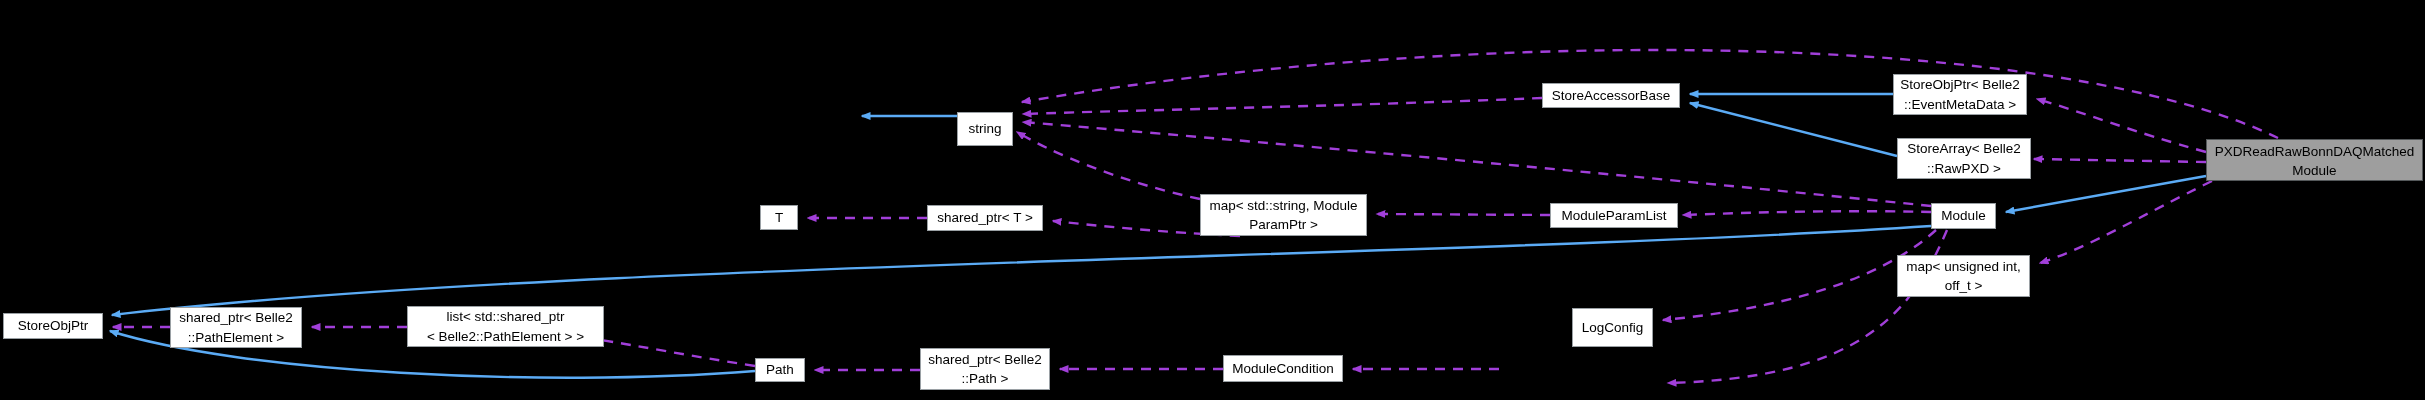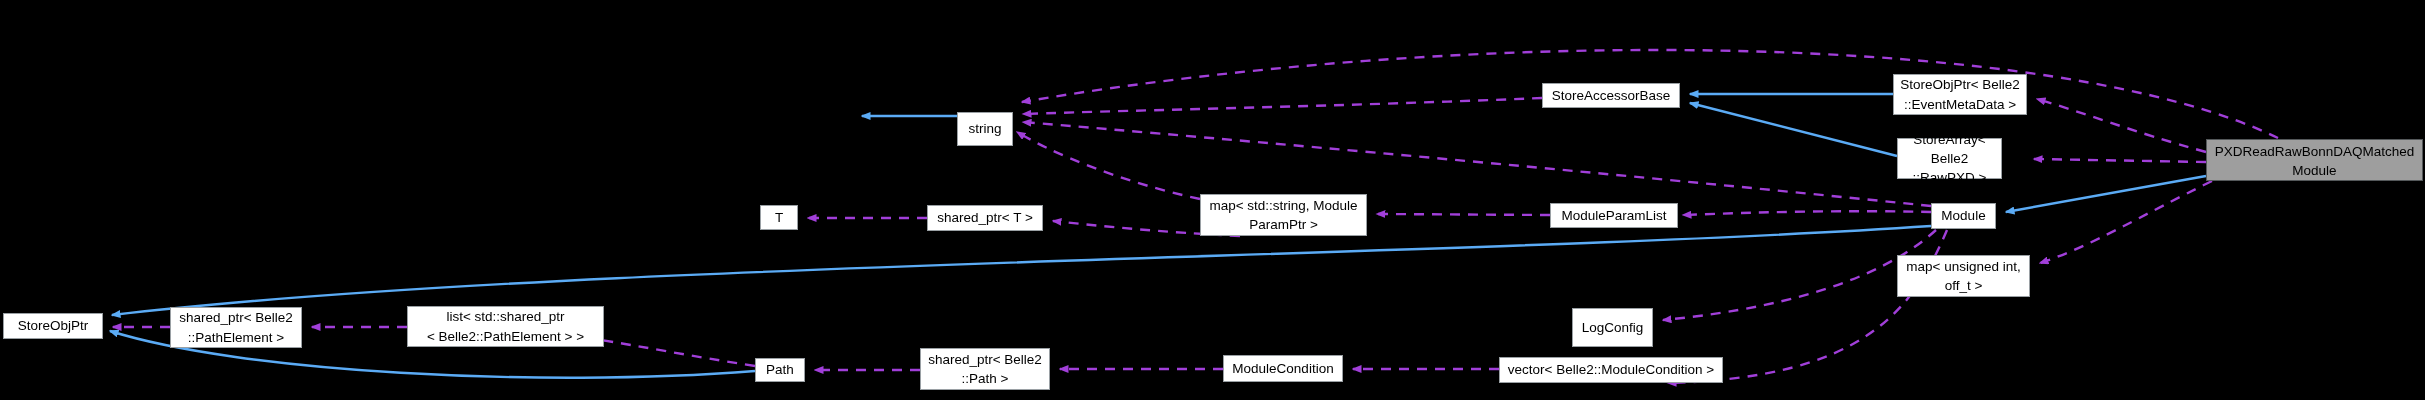--- a/index.html
+++ b/index.html
@@ -81,21 +81,21 @@
   <div class="node" style="left:957px;top:112px;width:56px;height:34px">
     <span>string</span>
   </div>
   <div class="node" style="left:1542px;top:83px;width:138px;height:25px">
     <span>StoreAccessorBase</span>
   </div>
   <div class="node" style="left:1893px;top:74px;width:134px;height:41px">
     <span>StoreObjPtr&lt; Belle2
 ::EventMetaData &gt;</span>
   </div>
-  <div class="node" style="left:1897px;top:138px;width:105px;height:41px">
+  <div class="node" style="left:1897px;top:138px;width:134px;height:41px">
     <span>StoreArray&lt; Belle2
 ::RawPXD &gt;</span>
   </div>
   <div class="node main" style="left:2206px;top:139px;width:217px;height:42px">
     <span>PXDReadRawBonnDAQMatched
 Module</span>
   </div>
   <div class="node" style="left:760px;top:205px;width:38px;height:25px">
     <span>T</span>
   </div>
@@ -130,20 +130,17 @@
   <div class="node" style="left:755px;top:358px;width:50px;height:24px">
     <span>Path</span>
   </div>
   <div class="node" style="left:920px;top:348px;width:130px;height:42px">
     <span>shared_ptr&lt; Belle2
 ::Path &gt;</span>
   </div>
   <div class="node" style="left:1223px;top:355px;width:120px;height:27px">
     <span>ModuleCondition</span>
   </div>
-  <div class="node" style="left:1499px;top:357px;width:224px;height:26px">
-    <span>vector&lt; Belle2::ModuleCondition &gt;</span>
-  </div>
   <div class="node" style="left:1572px;top:308px;width:81px;height:39px">
     <span>LogConfig</span>
   </div>
 
 </div>
 
 </body></html>

